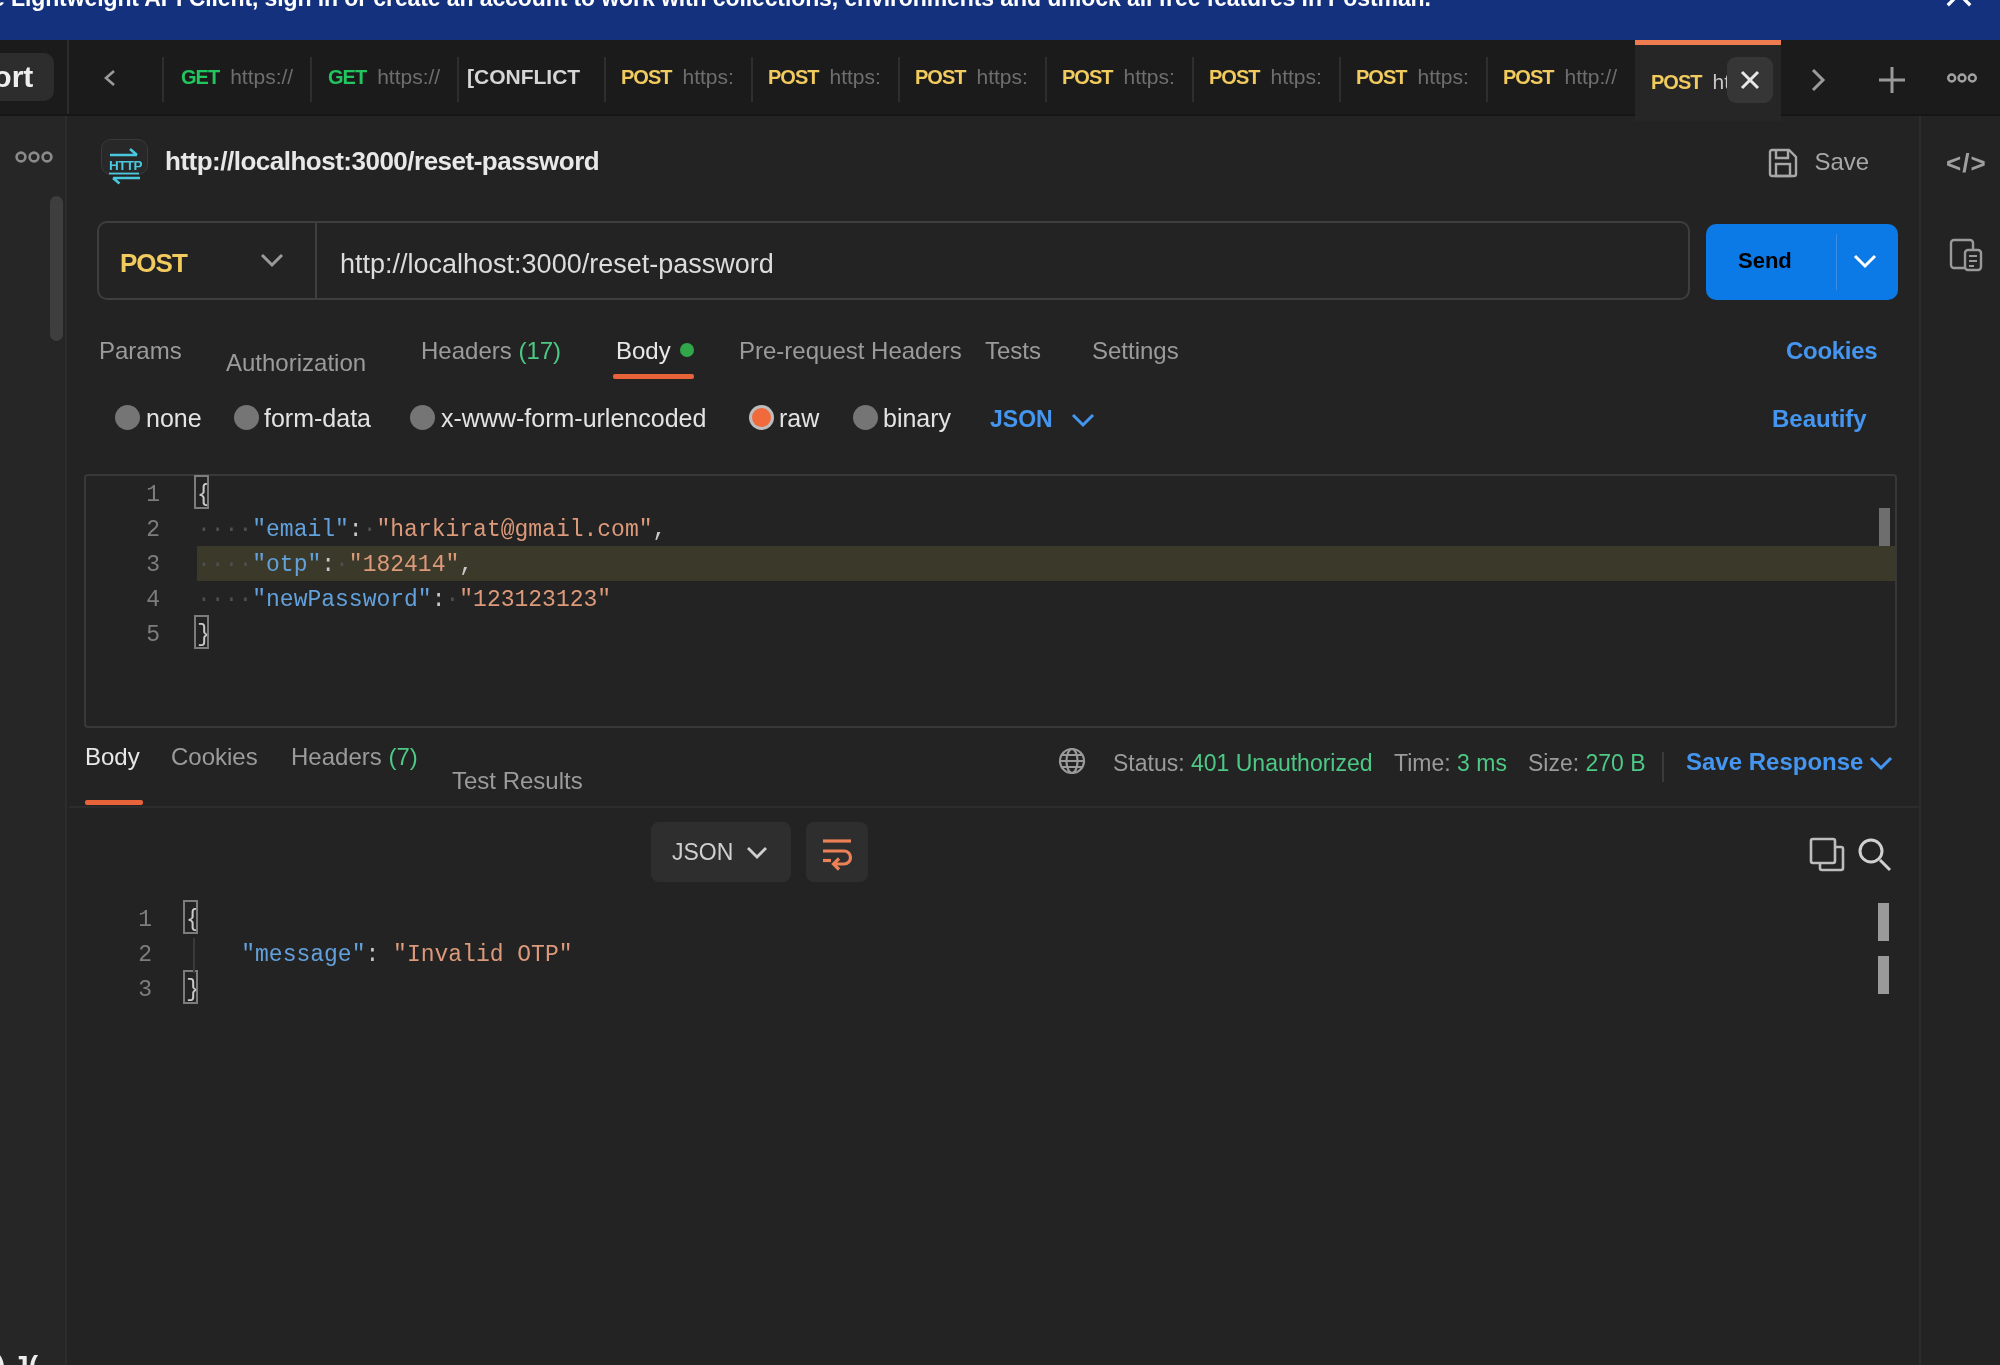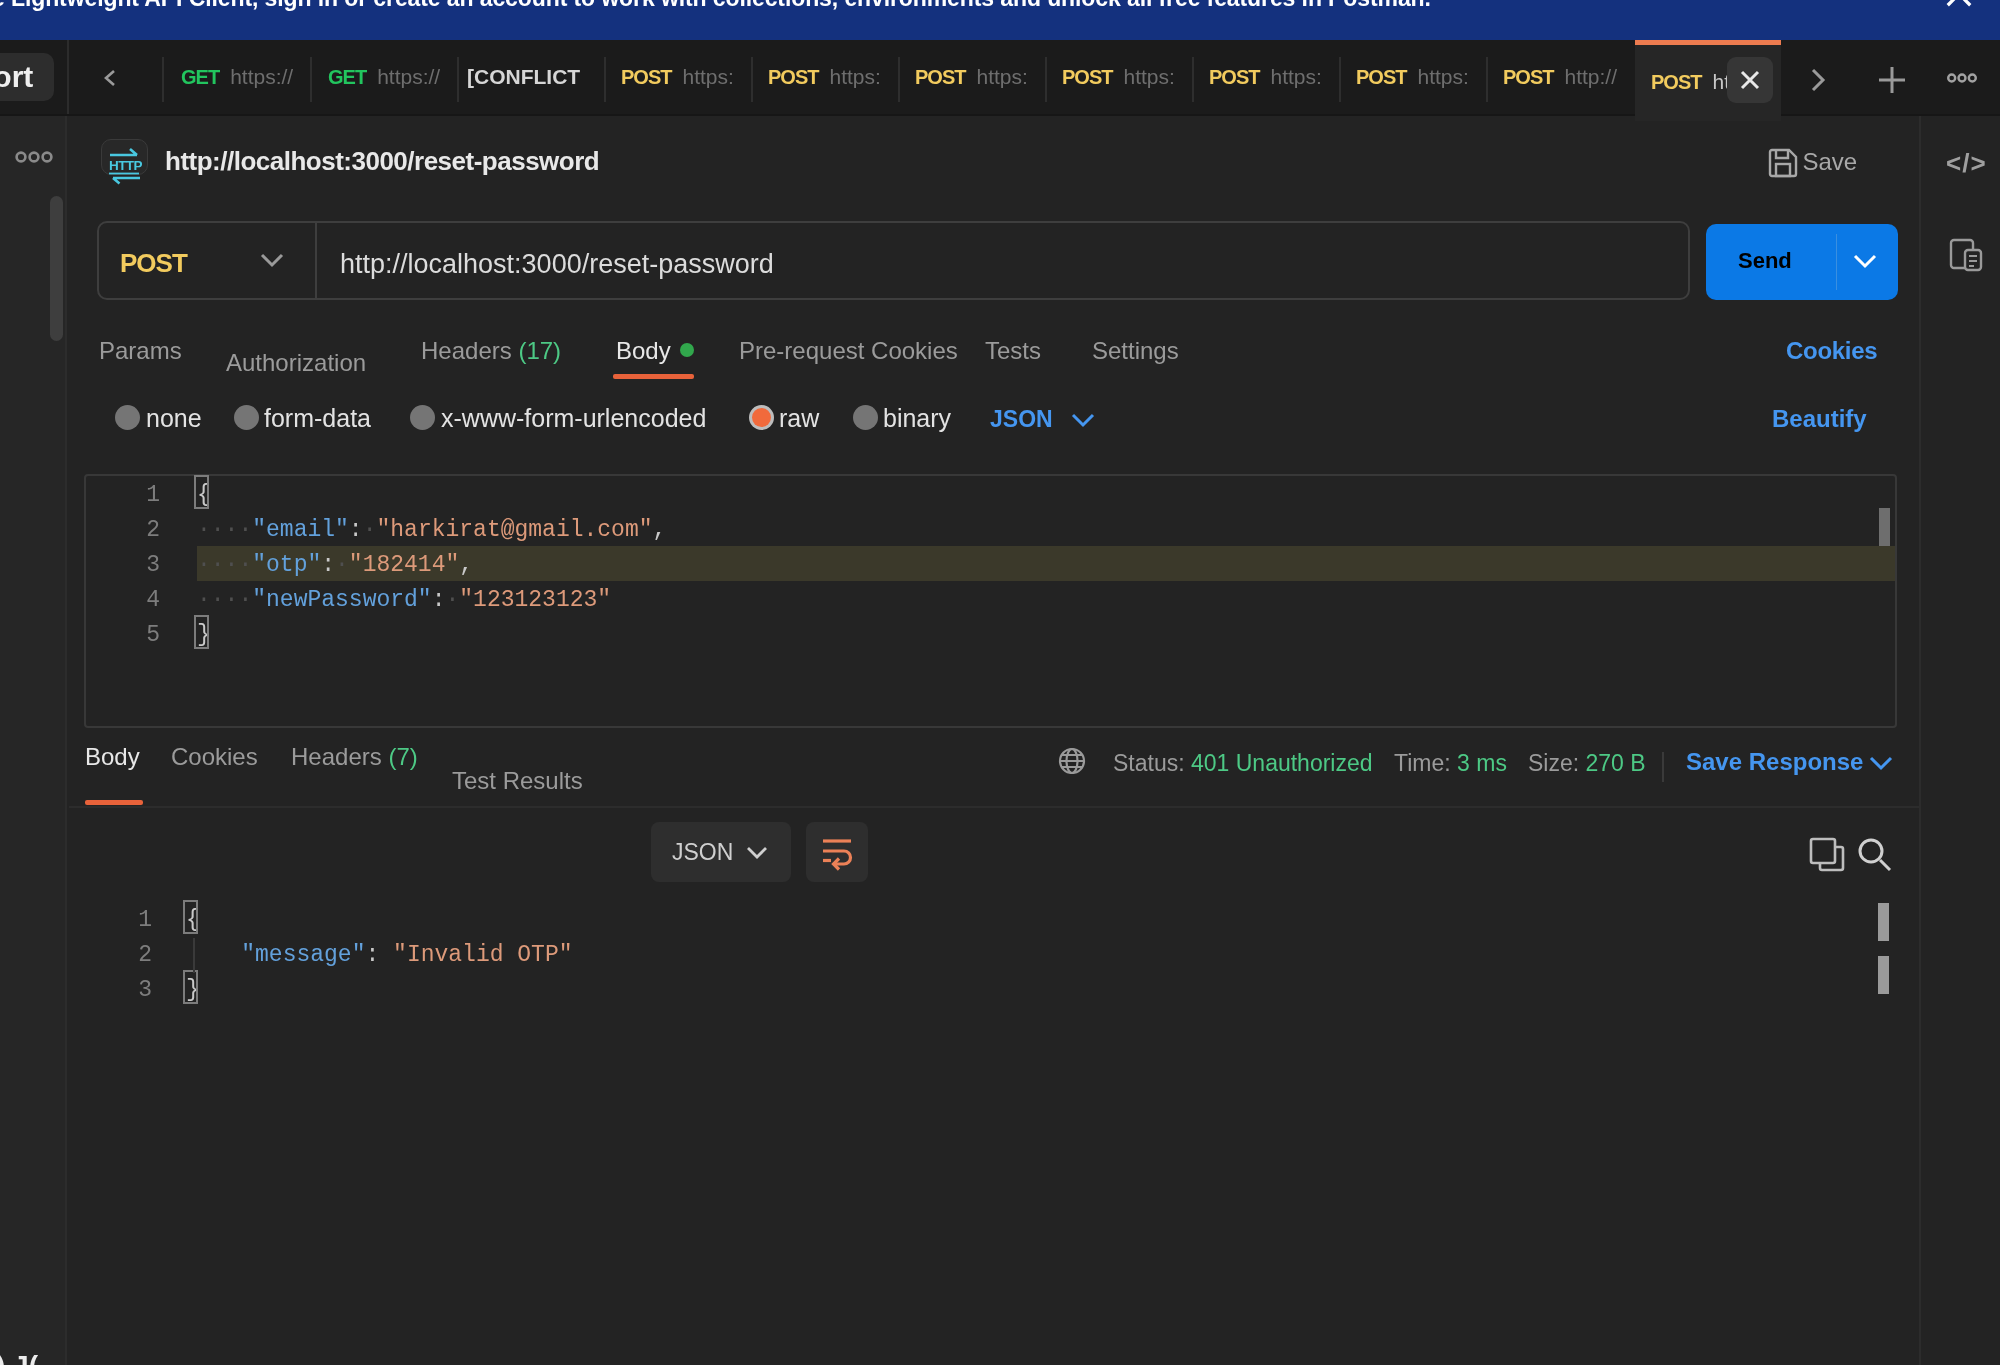--- a/index.html
+++ b/index.html
@@ -186,21 +186,21 @@
       <path d="M33 33 H6 M6 33 L12.5 38.5" stroke="#49c8e0" stroke-width="2.6" fill="none"></path>
     </svg>
   </div>
   <div id="reqtitle" class="abs">http://localhost:3000/reset-password</div>
   <div id="saverow" class="abs">
     <svg width="30" height="30" viewBox="0 0 30 30" style="vertical-align:-4px;">
         <path d="M4 2 H21 L28 9 V26 A2 2 0 0 1 26 28 H4 A2 2 0 0 1 2 26 V4 A2 2 0 0 1 4 2 Z" stroke="#a8a8a8" stroke-width="2.4" fill="none"></path>
         <path d="M8 2 V10 H20 V2" stroke="#a8a8a8" stroke-width="2.4" fill="none"></path>
         <rect x="8" y="16" width="14" height="12" stroke="#a8a8a8" stroke-width="2.4" fill="none"></rect>
       </svg>
-    <span style="color:#a8a8a8;font-size:24px;vertical-align:4px;">Save</span>
+    <span style="color:#a8a8a8;font-size:24px;margin-left:12px;vertical-align:4px;">Save</span>
   </div>
 
   <div id="urlbox" class="abs">
     <div class="method">POST</div>
     <svg class="abs" style="left:160px;top:29px;" width="26" height="18" viewBox="0 0 26 18">
         <path d="M3 3 L13 13 L23 3" stroke="#9a9a9a" stroke-width="3" fill="none"></path>
       </svg>
     <div class="mdiv"></div>
     <div class="url" style="left:241px;">http://localhost:3000/reset-password</div>
   </div>
@@ -209,21 +209,21 @@
     <div class="abs" style="left:130px;top:10px;width:1px;height:56px;background:#3a8fe0;"></div>
     <svg class="abs" style="left:146px;top:29px;" width="26" height="18" viewBox="0 0 26 18">
         <path d="M3 3 L13 13 L23 3" stroke="#ffffff" stroke-width="3" fill="none"></path>
       </svg>
   </div>
 
   <div class="abs rtabs" style="left:99px;">Params</div>
   <div class="abs rtabs" style="left:226px;margin-top:12px;">Authorization</div>
   <div class="abs rtabs" style="left:421px;">Headers <span class="green">(17)</span></div>
   <div class="abs rtabs" style="left:616px; color:#e8e8e8;">Body<span class="greendot"></span></div>
-  <div class="abs rtabs" style="left:739px;">Pre-request Cookies</div>
+  <div class="abs rtabs" style="left:739px;">Pre-request Headers</div>
   <div class="abs rtabs" style="left:985px;">Tests</div>
   <div class="abs rtabs" style="left:1092px;">Settings</div>
   <div class="abs rtabs" style="left:1786px; font-weight:700; font-size:24px; letter-spacing:-0.3px; color:#4596f0;">Cookies</div>
   <div id="bodyunderline" class="abs"></div>
 
   <div class="radio abs" style="left:115px;"></div>
     <div class="rlabel" style="left:146px;">none</div>
   <div class="radio abs" style="left:234px;"></div>
     <div class="rlabel" style="left:264px;">form-data</div>
   <div class="radio abs" style="left:410px;"></div>

